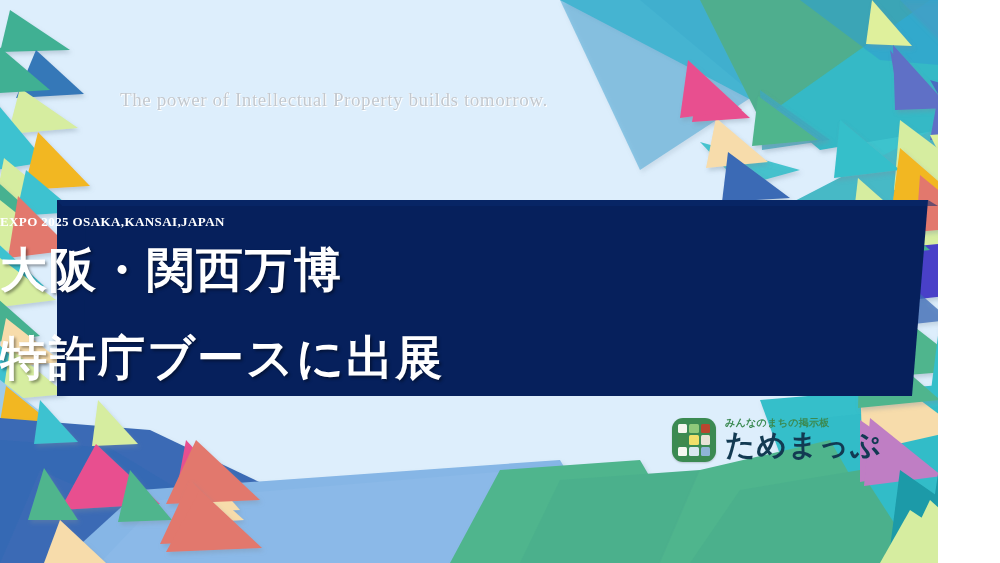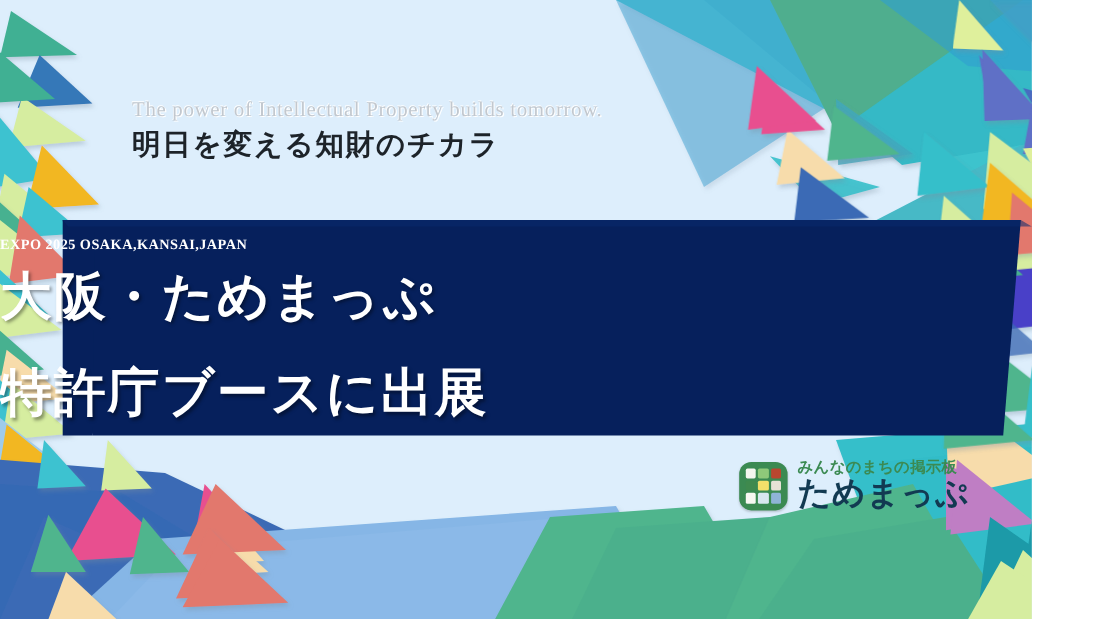--- a/index.html
+++ b/index.html
@@ -127,21 +127,21 @@
     display: block;
     border-radius: 1.5px;
   }
   .logo-words {
     display: flex;
     flex-direction: column;
     justify-content: center;
   }
   .logo-sub {
     font-family: "DejaVu Sans", "Liberation Sans", sans-serif;
-    font-size: 14px;
+    font-size: 10px;
     font-weight: bold;
     color: #3b8a52;
     letter-spacing: 0.3px;
     white-space: nowrap;
     line-height: 1;
   }
   .logo-name {
     font-family: "DejaVu Sans", "Liberation Sans", sans-serif;
     font-size: 30px;
     font-weight: bold;
@@ -381,33 +381,32 @@
     </g>
 
     <g>
       <polygon points="140,0 700,0 740,130 400,200 120,180" fill="#e8f3fc" opacity="0.0"></polygon>
     </g>
 
   </svg>
 
   <div class="tagline-block">
     <div class="tagline-en">The power of Intellectual Property builds tomorrow.</div>
-    <div class="tagline-ja">明日を変える知財のチカラ</div>
   </div>
 
   <svg id="banner-shape" viewBox="0 0 1000 563" preserveAspectRatio="none" aria-hidden="true">
     <polygon points="57,200 928,200 912,396 84,396" fill="#06205c"></polygon>
     <polygon points="57,200 86,200 84,396 57,396" fill="#06205c"></polygon>
     <polygon points="57,200 928,200 938,206 62,206" fill="#0a2a6e" opacity="0.55"></polygon>
   </svg>
 
   <div class="banner-text">
     <div class="banner-kicker">EXPO 2025 OSAKA,KANSAI,JAPAN</div>
     <div class="banner-title">
-      <span class="line1">大阪・ためまっぷ</span>
+      <span class="line1">大阪・関西万博</span>
       <span class="line2">特許庁ブースに出展</span>
     </div>
   </div>
 
   <div class="logo">
     <div class="logo-mark">
       <div class="tiles">
         <i style="background:#f4f6ef"></i>
         <i style="background:#8fc97a"></i>
         <i style="background:#b9462f"></i>

